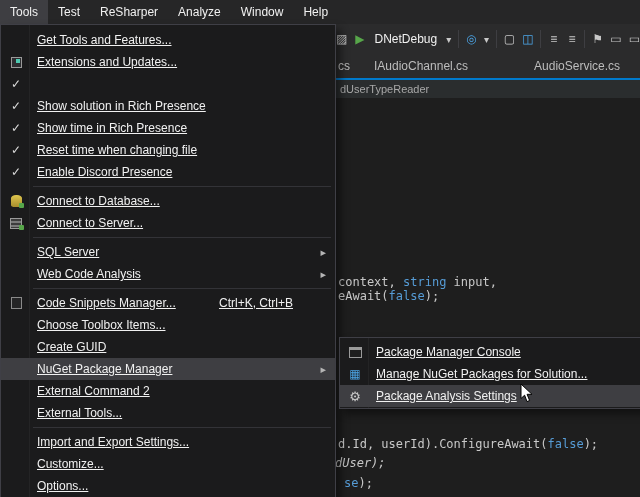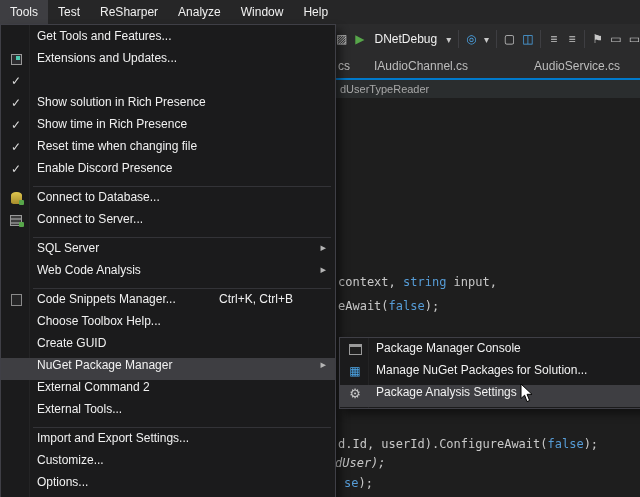--- a/index.html
+++ b/index.html
@@ -42,22 +42,22 @@
   .editor{position:absolute;top:98px;left:0;right:0;bottom:0;background:#1e1e1e;
           font-family:"DejaVu Sans Mono","Liberation Mono",monospace;font-size:12px;color:#c8c8c8;z-index:1;}
   .code-line{position:absolute;white-space:pre;}
   .kw{color:#569cd6;}
 
   
   .menu-panel{position:absolute;top:24px;left:0;width:336px;bottom:-4px;background:#1b1b1c;
               border:1px solid #3f3f46;box-sizing:border-box;padding-top:4px;z-index:50;
               box-shadow:5px 5px 8px rgba(0,0,0,.45);}
   .gutter-line{position:absolute;left:28px;top:0;bottom:0;width:1px;background:#242425;}
-  .menu-item{position:relative;height:22px;display:flex;align-items:flex-start;padding-left:36px;padding-right:8px;
-             color:#f1f1f1;cursor:default;}
+  .menu-item{position:relative;height:22px;display:flex;align-items:center;padding-left:36px;padding-right:8px;
+             color:#f1f1f1;cursor:default;text-decoration:underline;}
   .menu-item.hl{background:#3e3e42;}
   .mi-icon{position:absolute;left:6px;width:18px;height:16px;display:flex;align-items:center;justify-content:center;}
   .mi-arrow{position:absolute;right:9px;color:#b5b5b5;font-size:11px;}
   .mi-arrow::before{content:"▸";}
   .mi-shortcut{margin-left:auto;padding-right:34px;color:#f1f1f1;}
   .menu-sep{height:1px;background:#333337;margin:3px 4px 3px 32px;}
 
   .submenu-panel{position:absolute;top:337px;left:339px;width:310px;height:72px;background:#1b1b1c;
                  border:1px solid #3f3f46;box-sizing:border-box;padding-top:3px;z-index:60;
                  box-shadow:5px 5px 8px rgba(0,0,0,.45);}
@@ -116,21 +116,21 @@
   <div class="tabbar">
     <div class="tab">cs</div>
     <div class="tab">IAudioChannel.cs</div>
     <div class="tab gap">AudioService.cs</div>
   </div>
 
   <div class="breadcrumb">dUserTypeReader</div>
 
   <div class="editor">
     <div class="code-line" style="left:338px;top:177px;"><span>context, </span><span class="kw">string</span><span> input,</span></div>
-    <div class="code-line" style="left:338px;top:201px;"><span>eAwait(</span><span class="kw">false</span><span>);</span></div>
+    <div class="code-line" style="left:338px;top:191px;"><span>eAwait(</span><span class="kw">false</span><span>);</span></div>
     <div class="code-line" style="left:338px;top:339px;"><span>d.Id, userId).ConfigureAwait(</span><span class="kw">false</span><span>);</span></div>
     <div class="code-line" style="left:335px;top:358px;font-style:italic;"><span>dUser);</span></div>
     <div class="code-line" style="left:344px;top:378px;"><span class="kw">se</span><span>);</span></div>
   </div>
 
   <div class="menu-panel">
     <div class="gutter-line"></div>
 
     <div class="menu-item">
       <span class="mi-label">Get Tools and Features...</span>
@@ -190,21 +190,21 @@
     <div class="menu-sep"></div>
 
     <div class="menu-item">
       <span class="mi-icon">
           <span class="i-snippet"></span>
         </span>
       <span class="mi-label">Code Snippets Manager...</span>
       <span class="mi-shortcut">Ctrl+K, Ctrl+B</span>
     </div>
     <div class="menu-item">
-      <span class="mi-label">Choose Toolbox Help...</span>
+      <span class="mi-label">Choose Toolbox Items...</span>
     </div>
     <div class="menu-item">
       <span class="mi-label">Create GUID</span>
     </div>
     <div class="menu-item hl">
       <span class="mi-label">NuGet Package Manager</span>
       <span class="mi-arrow"></span>
     </div>
     <div class="menu-item">
       <span class="mi-label">External Command 2</span>

